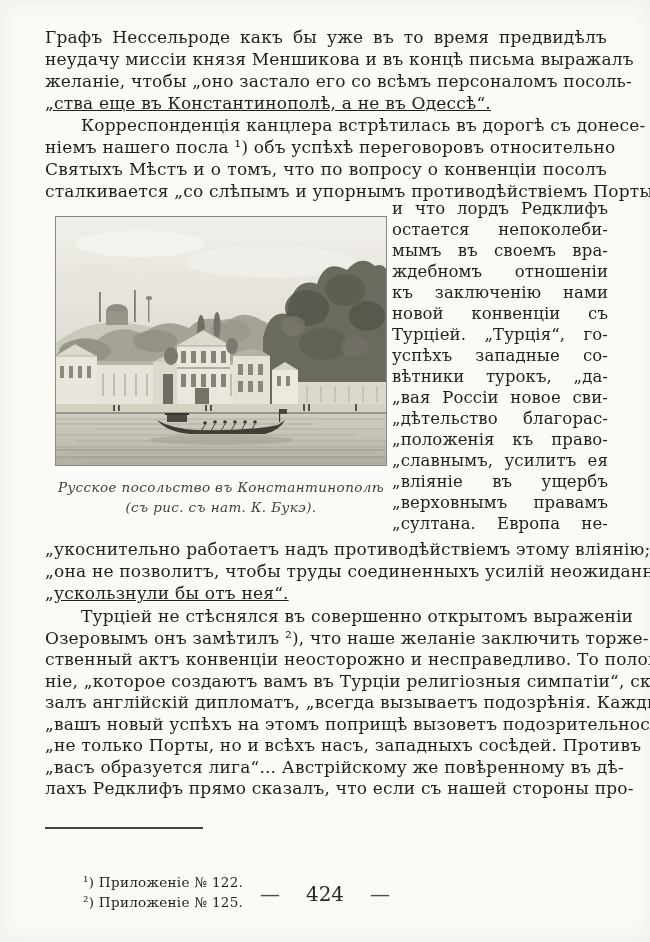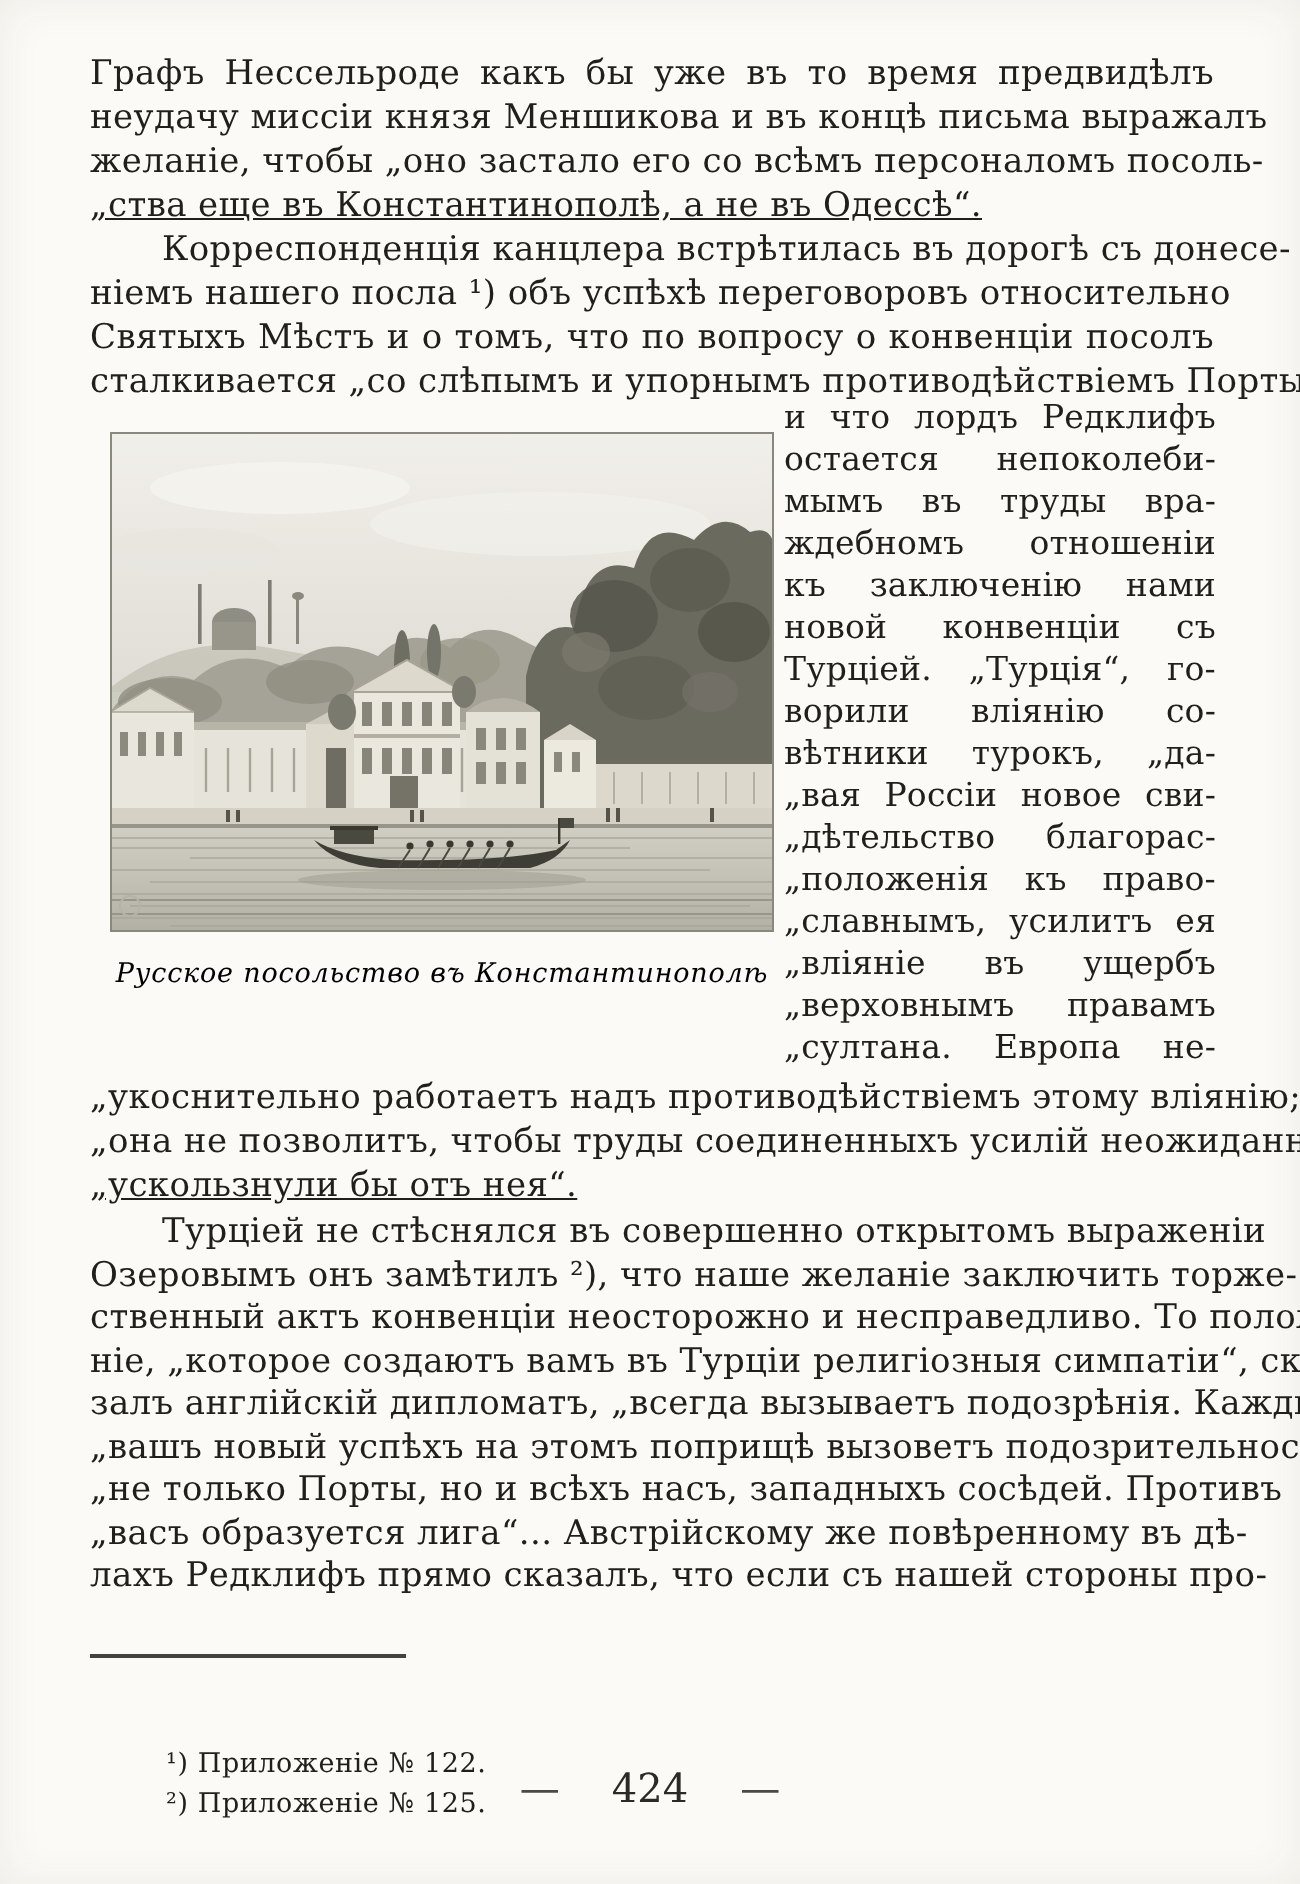--- a/index.html
+++ b/index.html
@@ -12,21 +12,21 @@
   .tblock { position:absolute; left:45px; width:562px; font-size:17px; line-height:22px; letter-spacing:0.2px; }
   .tline { text-align:justify; text-align-last:justify; white-space:nowrap; }
   .tline.end { text-align:left; text-align-last:left;text-decoration:underline; }
   .tline.indent { text-indent:36px; }
   .rightcol { position:absolute; left:392px; top:198px; width:216px; font-size:16.5px; line-height:21px; letter-spacing:0.1px; }
   .rightcol .tline { line-height:21px; }
   .blockE { line-height:21.5px; }
   .figure { position:absolute; left:55px; top:216px; width:332px; height:250px; }
   .figure svg { display:block; }
   .caption { position:absolute; left:55px; top:477px; width:332px; text-align:center;
-             font-style:italic; font-size:13.5px; line-height:20px; color:#000000; letter-spacing:0.4px; }
+             font-style:italic; font-size:13.5px; line-height:20px; color:#404040; letter-spacing:0.4px; }
   .fnrule { position:absolute; left:45px; top:827px; width:158px; height:2px; background:#44423c; }
   .footnotes { position:absolute; left:83px; top:836px; font-size:13.5px; line-height:20px; letter-spacing:0.3px;margin-top:36px; }
   .pagenum { position:absolute; left:0; top:882px; width:650px; display:flex; justify-content:center; align-items:center; gap:26px;
              font-size:20px; color:#2b2a26; }
   .pagenum .dash { letter-spacing:0; color:#4a4943; }
 </style>
 </head>
 <body>
 
 <div class="page">
@@ -168,38 +168,39 @@
 
       <circle cx="10" cy="237" r="5" fill="none" stroke="#b5b2a6" stroke-width="1"></circle>
 
       <rect x="0.5" y="0.5" width="331" height="249" fill="none" stroke="#8a887e" stroke-width="1"></rect>
     </svg>
   </div>
 
   <div class="rightcol">
     <div class="tline">и что лордъ Редклифъ</div>
     <div class="tline">остается непоколеби-</div>
-    <div class="tline">мымъ въ труды вра-</div>
+    <div class="tline">мымъ въ своемъ вра-</div>
     <div class="tline">ждебномъ отношеніи</div>
     <div class="tline">къ заключенію нами</div>
     <div class="tline">новой конвенціи съ</div>
     <div class="tline">Турціей. „Турція“, го-</div>
-    <div class="tline">ворили вліянію со-</div>
+    <div class="tline">успѣхъ западные со-</div>
     <div class="tline">вѣтники турокъ, „да-</div>
     <div class="tline">„вая Россіи новое сви-</div>
     <div class="tline">„дѣтельство благорас-</div>
     <div class="tline">„положенія къ право-</div>
     <div class="tline">„славнымъ, усилитъ ея</div>
     <div class="tline">„вліяніе въ ущербъ</div>
     <div class="tline">„верховнымъ правамъ</div>
     <div class="tline">„султана. Европа не-</div>
   </div>
 
   <div class="caption">
     <div>Русское посольство въ Константинополѣ</div>
+    <div>(съ рис. съ нат. К. Букэ).</div>
   </div>
 
   <div class="tblock" style="top:538px;">
     <div class="tline">„укоснительно работаетъ надъ противодѣйствіемъ этому вліянію;</div>
     <div class="tline">„она не позволитъ, чтобы труды соединенныхъ усилій неожиданно</div>
     <div class="tline end">„ускользнули бы отъ нея“.</div>
   </div>
 
   <div class="tblock blockE" style="top:606px;">
     <div class="tline indent">Турціей не стѣснялся въ совершенно открытомъ выраженіи</div>

